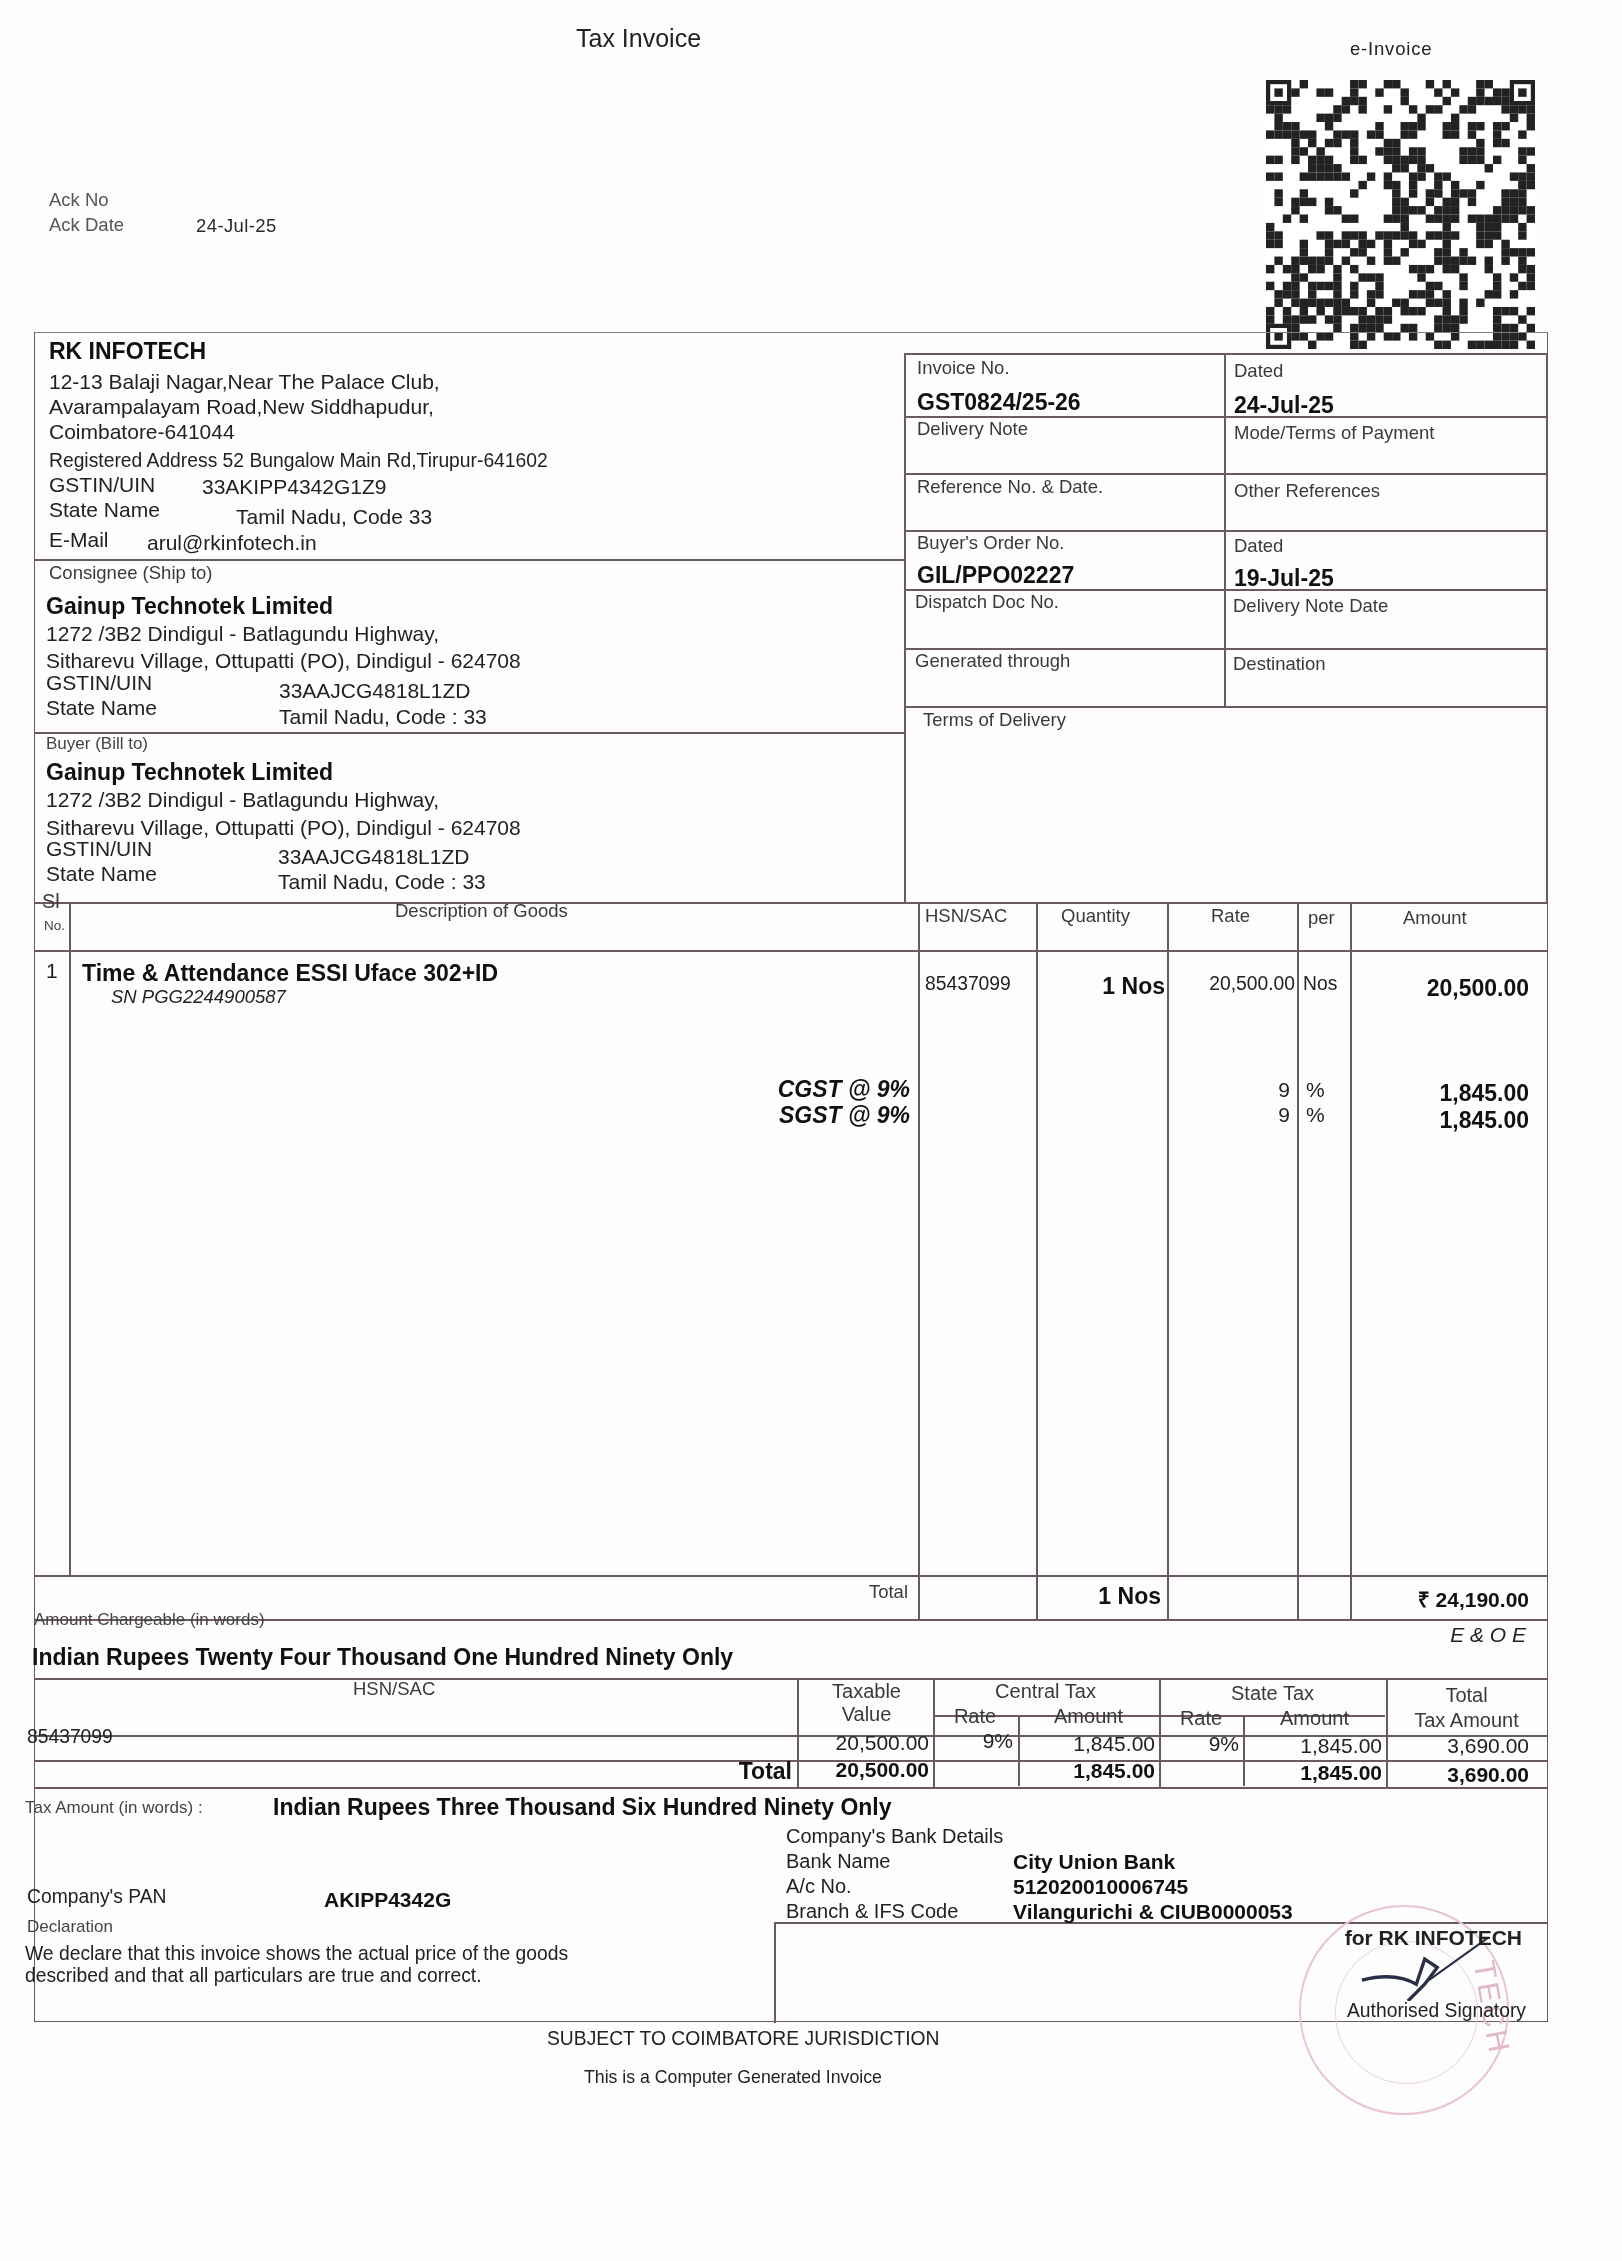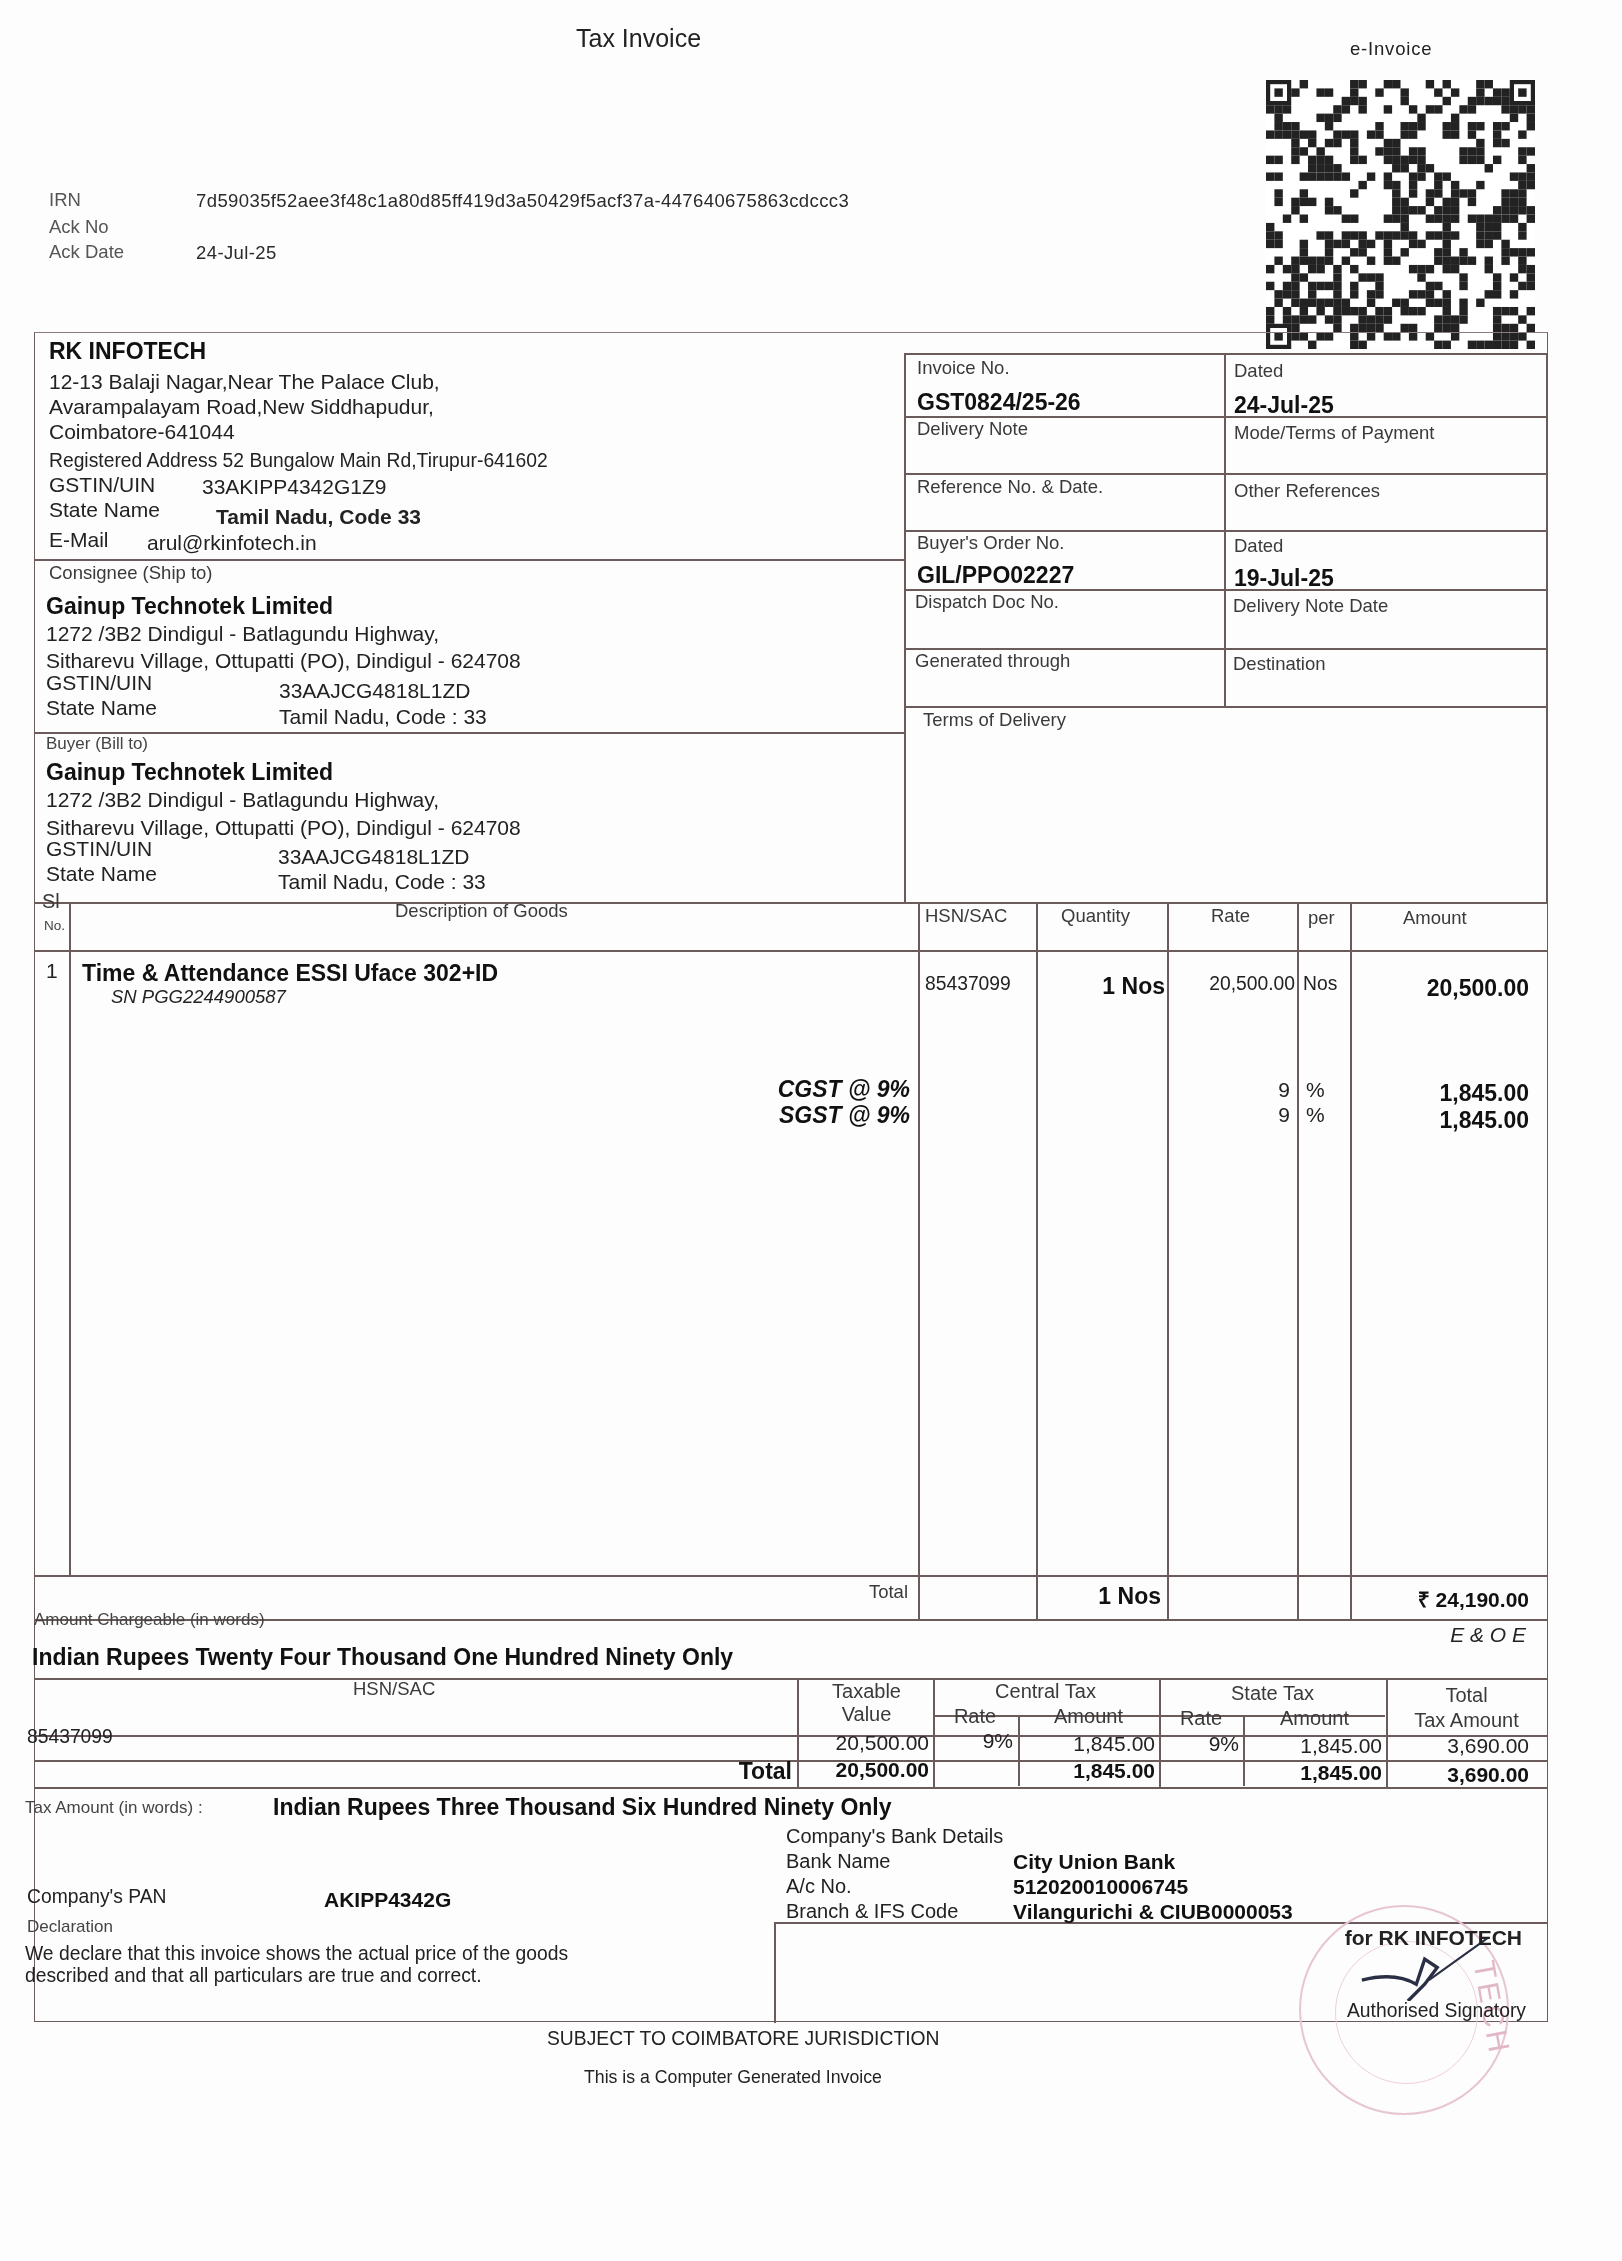--- a/index.html
+++ b/index.html
@@ -492,24 +492,20 @@
     <rect x="0.25" y="0.25" width="2.5" height="2.5" fill="none" stroke="#222" stroke-width="0.5"></rect>
     <rect x="1" y="1" width="1" height="1" fill="#222"></rect>
     <rect x="29.25" y="0.25" width="2.5" height="2.5" fill="none" stroke="#222" stroke-width="0.5"></rect>
     <rect x="30" y="1" width="1" height="1" fill="#222"></rect>
     <rect x="0.25" y="29.25" width="2.5" height="2.5" fill="none" stroke="#222" stroke-width="0.5"></rect>
     <rect x="1" y="30" width="1" height="1" fill="#222"></rect>
   </svg>
 
 <div class="abs irn-block">
   <div class="irn-row">
-    <div class="lbl">IRN</div>
-    <div class="val">7d59035f52aee3f48c1a80d85ff419d3a50429f5acf37a-447640675863cdccc3</div>
-  </div>
-  <div class="irn-row">
     <div class="lbl">Ack No</div>
   </div>
   <div class="irn-row">
     <div class="lbl">Ack Date</div>
     <div class="val">24-Jul-25</div>
   </div>
 </div>
 
 <div class="abs frame"></div>
 
@@ -553,21 +549,21 @@
 <div class="line vline" style="left:774px; top:1922px; height:101px;"></div>
 
 <div class="t big-bold" style="left:49px; top:338px;">RK INFOTECH</div>
 <div class="t body-md" style="left:49px; top:370px;">12-13 Balaji Nagar,Near The Palace Club,</div>
 <div class="t body-md" style="left:49px; top:395px;">Avarampalayam Road,New Siddhapudur,</div>
 <div class="t body-md" style="left:49px; top:420px;">Coimbatore-641044</div>
 <div class="t body-md" style="left:49px; top:450px; font-size:19.3px;">Registered Address 52 Bungalow Main Rd,Tirupur-641602</div>
 <div class="t body-md" style="left:49px; top:473px;">GSTIN/UIN</div>
 <div class="t body-md" style="left:202px; top:475px;">33AKIPP4342G1Z9</div>
 <div class="t body-md" style="left:49px; top:498px;">State Name</div>
-<div class="t body-md" style="left:216px; top:505px;font-weight:bold;">Tamil Nadu, Code   33</div>
+<div class="t body-md" style="left:236px; top:505px;">Tamil Nadu, Code   33</div>
 <div class="t body-md" style="left:49px; top:528px;">E-Mail</div>
 <div class="t body-md" style="left:147px; top:531px;">arul@rkinfotech.in</div>
 
 <div class="t lbl-sm" style="left:49px; top:562px;">Consignee (Ship to)</div>
 <div class="t big-bold" style="left:46px; top:593px;">Gainup Technotek Limited</div>
 <div class="t body-md" style="left:46px; top:622px;">1272 /3B2 Dindigul - Batlagundu Highway,</div>
 <div class="t body-md" style="left:46px; top:649px;">Sitharevu Village, Ottupatti (PO), Dindigul - 624708</div>
 <div class="t body-md" style="left:46px; top:671px;">GSTIN/UIN</div>
 <div class="t body-md" style="left:279px; top:679px;">33AAJCG4818L1ZD</div>
 <div class="t body-md" style="left:46px; top:696px;">State Name</div>

